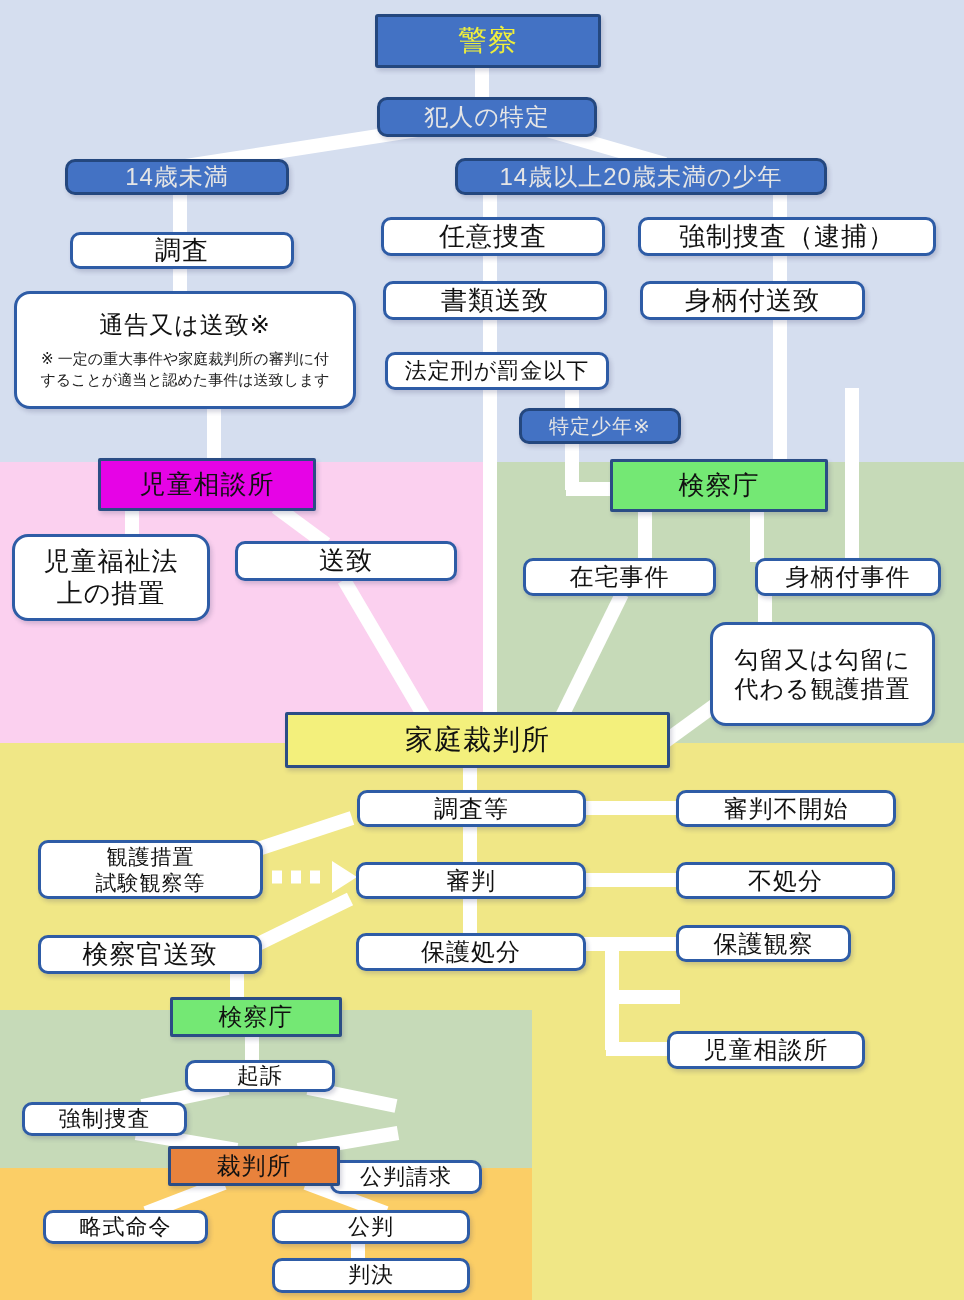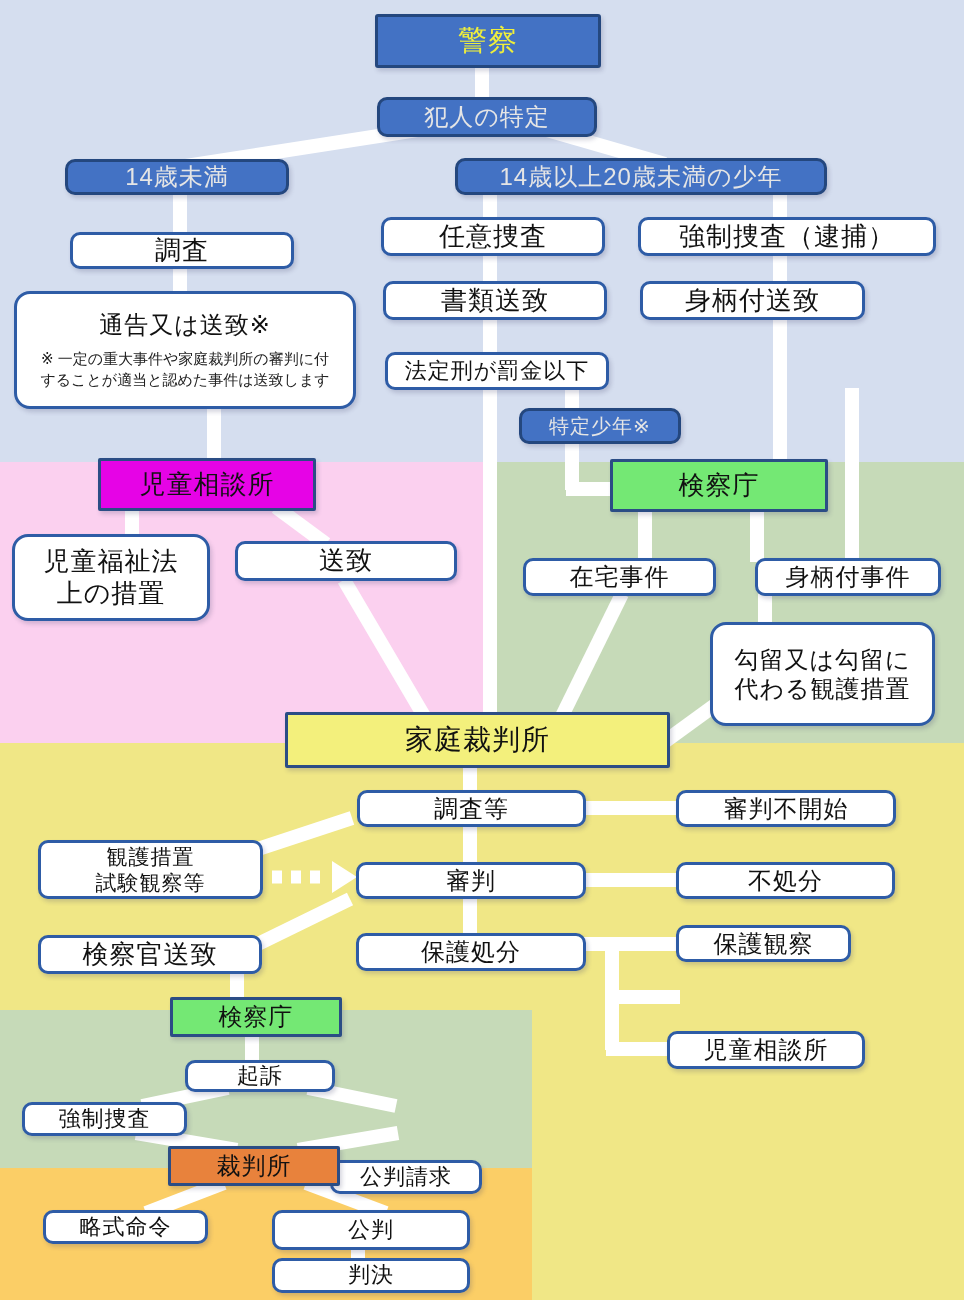--- a/index.html
+++ b/index.html
@@ -237,21 +237,21 @@
   </div>
 
   <div class="node hdr orange f24" style="left:168px;top:1146px;width:172px;height:40px;">
     <span>裁判所</span>
   </div>
 
   <div class="node white f22" style="left:43px;top:1210px;width:165px;height:34px;">
     <span>略式命令</span>
   </div>
 
-  <div class="node white f22" style="left:272px;top:1210px;width:198px;height:40px;">
+  <div class="node white f22" style="left:272px;top:1210px;width:198px;height:34px;">
     <span>公判</span>
   </div>
 
   <div class="node white f22" style="left:272px;top:1258px;width:198px;height:35px;">
     <span>判決</span>
   </div>
 
 </div>
 
 </body></html>

